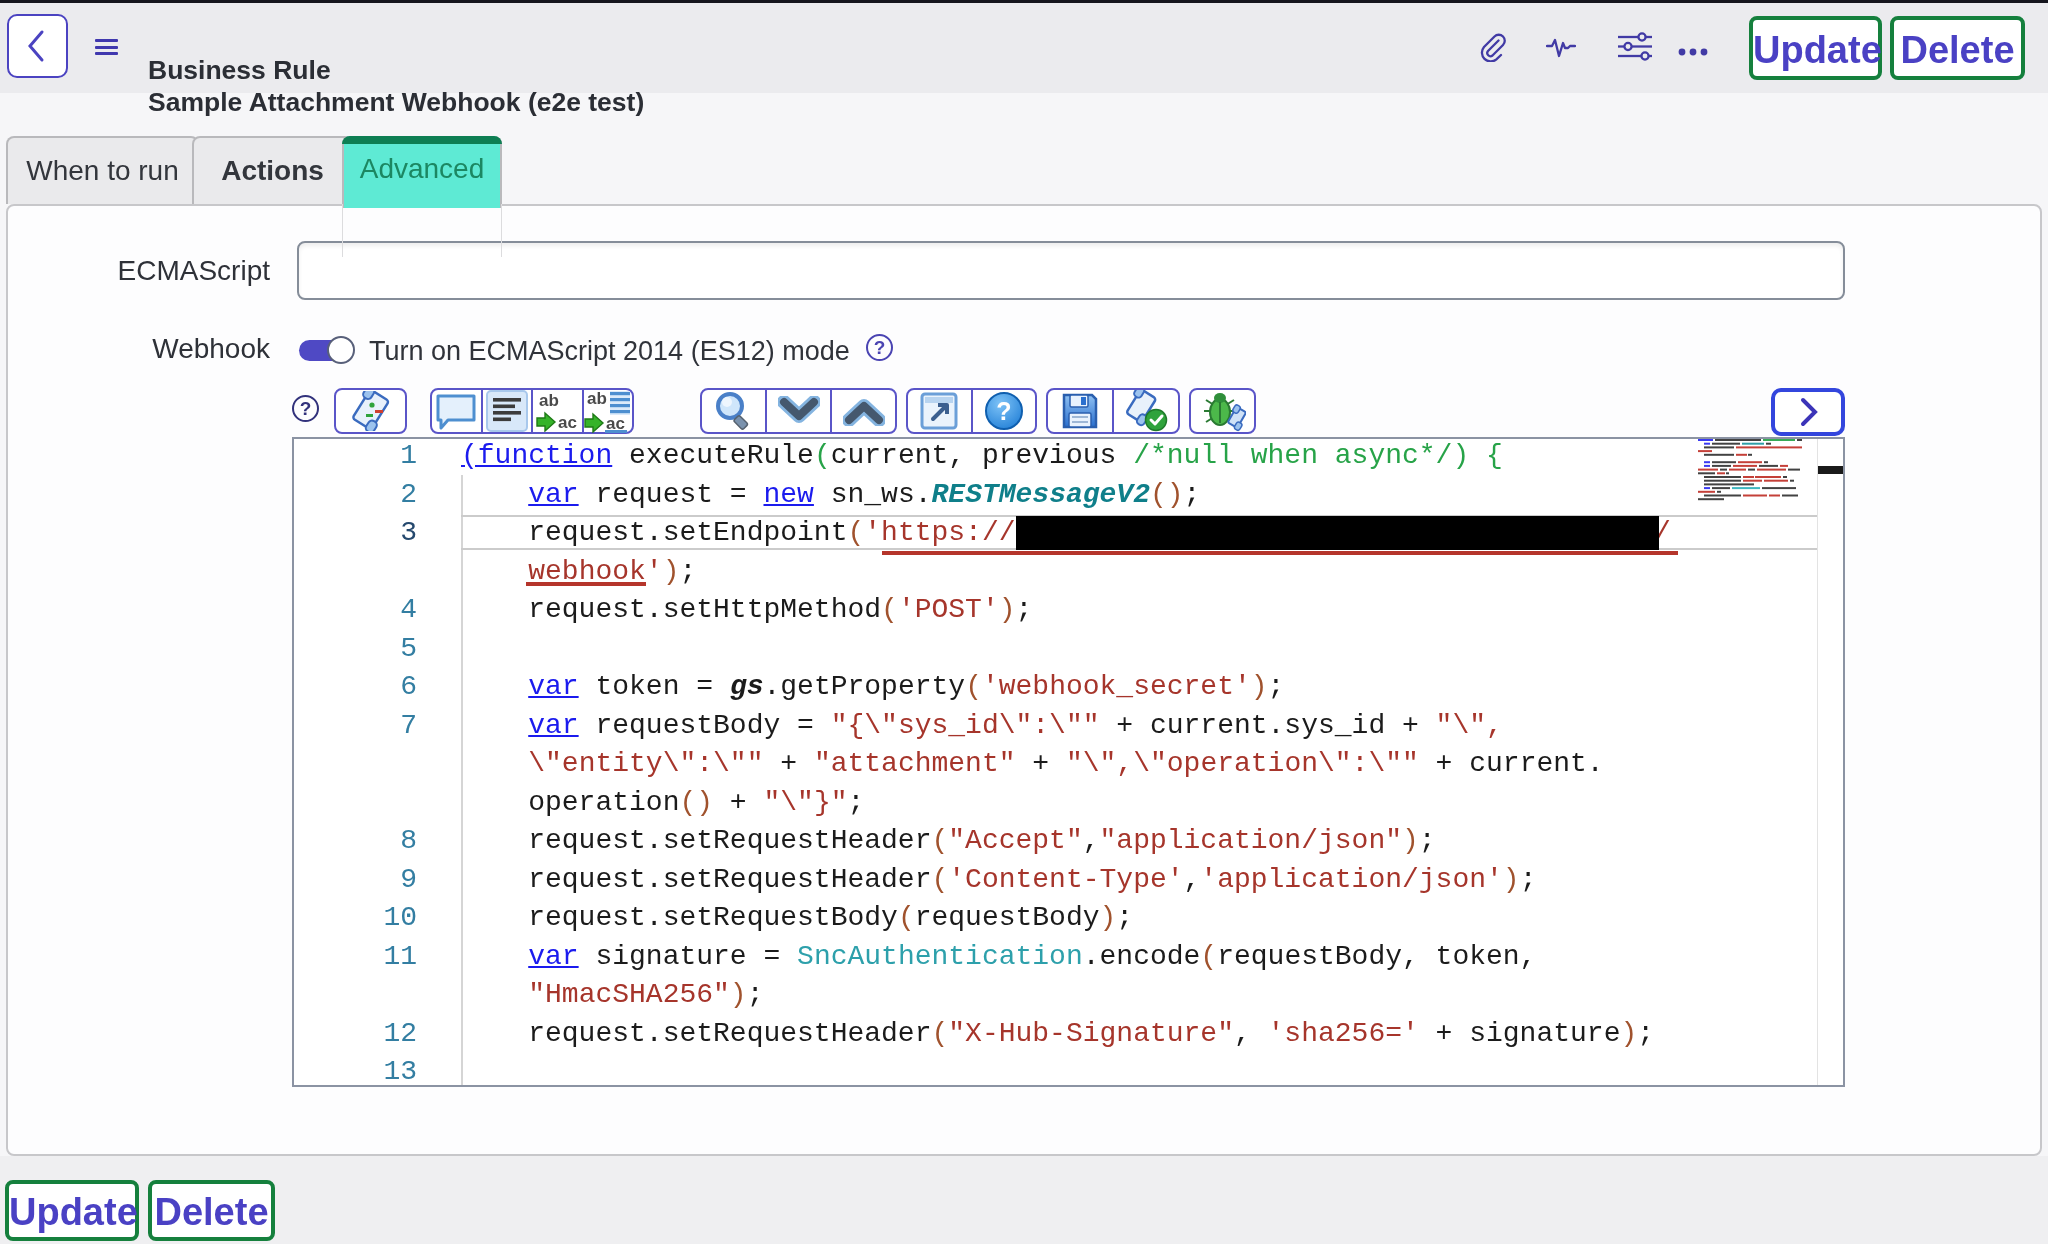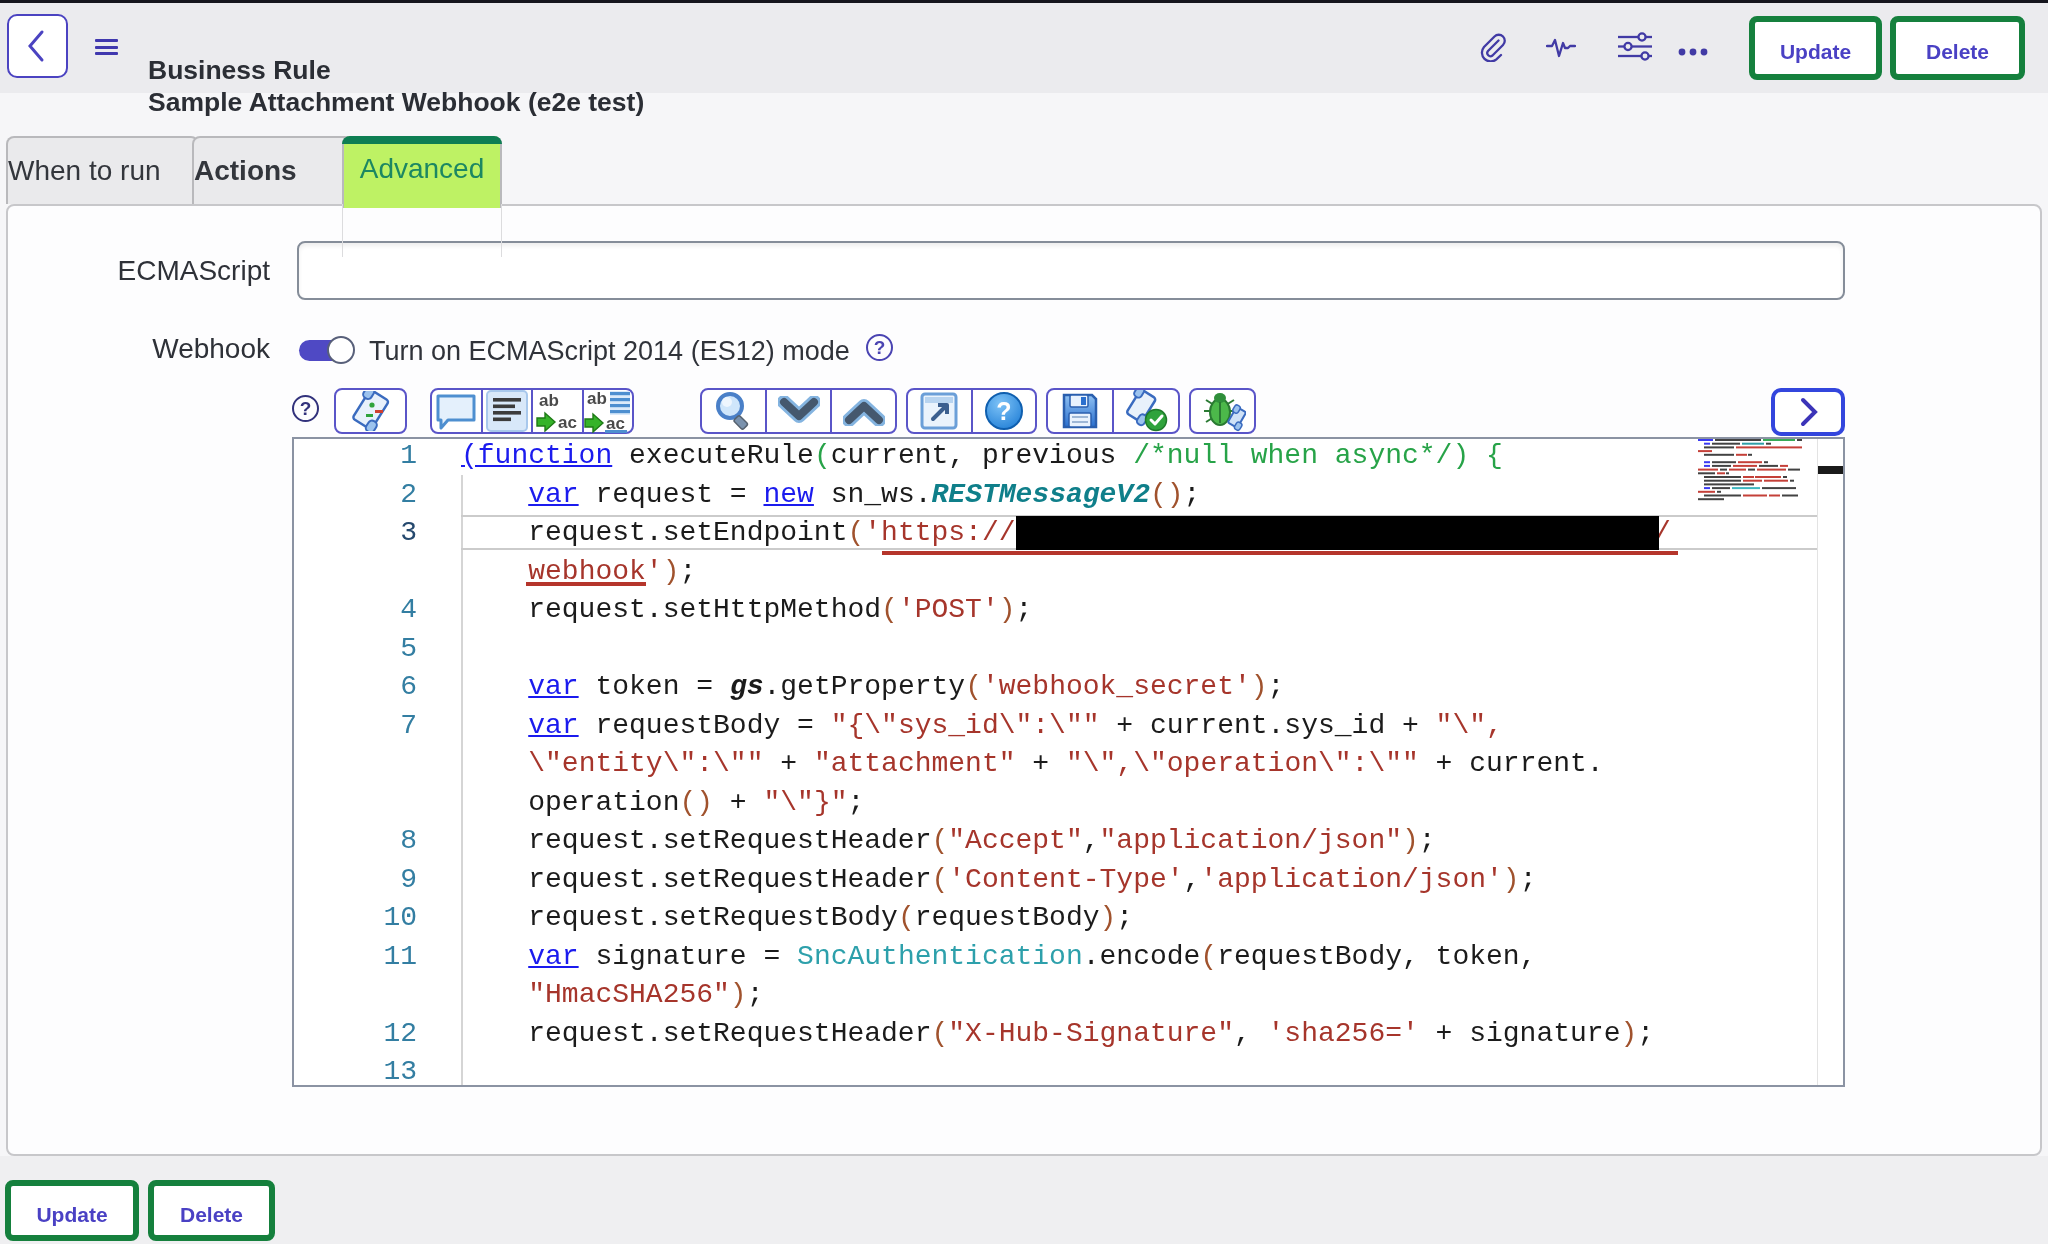--- a/index.html
+++ b/index.html
@@ -6,23 +6,23 @@
 html,body { width:2048px; height:1244px; }
 body { font-family:"Liberation Sans", sans-serif; background:#f6f6f8; position:relative; overflow:hidden; }
 .abs { position:absolute; }
 .topbar { left:0; top:0; width:2048px; height:3px; background:#15151d; }
 .header { left:0; top:3px; width:2048px; height:90px; background:#ebebee; }
 .backbtn { left:7px; top:14px; width:61px; height:64px; background:#fff; border:2px solid #4b43c1; border-radius:10px; }
 .burger { left:95px; top:39px; width:23px; height:16px; }
 .burger div { height:3px; background:#4038ae; border-radius:1px; }
 .burger div + div { margin-top:3.5px; }
 .title { left:148px; top:14px; font-size:26.5px; font-weight:bold; color:#2b2e35; line-height:32px;margin-top:40px; }
-.hbtn { top:16px; height:64px; background:#fff; border:6px solid #15803d; border-radius:8px; color:#4a41c4; font-size:21px; font-weight:bold; text-align:center; line-height:60px; }
-.tab { top:136px; height:68px; background:#eaeaec; border:2px solid #b9b9bc; border-bottom:none; border-radius:8px 8px 0 0; font-size:28px; color:#33363c; line-height:66px; }
-.tabsel { top:136px; height:72px; background:#bef264; border:2px solid #b9b9bc; border-bottom:none; border-top:none; border-radius:8px 8px 0 0; text-align:center; font-size:28px; color:#1c8762; line-height:66px; z-index:5; }
+.hbtn { top:16px; height:64px; background:#fff; border:4px solid #15803d; border-radius:8px; color:#4a41c4; font-size:38px; font-weight:bold; text-align:center; line-height:60px; }
+.tab { top:136px; height:68px; background:#eaeaec; border:2px solid #b9b9bc; border-bottom:none; border-radius:8px 8px 0 0; text-align:center; font-size:28px; color:#33363c; line-height:66px; }
+.tabsel { top:136px; height:72px; background:#5eead4; border:2px solid #b9b9bc; border-bottom:none; border-top:none; border-radius:8px 8px 0 0; text-align:center; font-size:28px; color:#1c8762; line-height:66px; z-index:5; }
 .tabseltop { position:absolute; left:-2px; top:0; right:-2px; height:8px; background:#0e7e53; border-radius:8px 8px 0 0; }
 .panel { left:6px; top:204px; width:2036px; height:952px; background:#fdfdfe; border:2px solid #c7c7ca; border-radius:8px; }
 .label { font-size:28px; color:#2e3138; text-align:right; }
 .cinput { left:297px; top:241px; width:1548px; height:59px; background:#fff; border:2px solid #858d99; border-radius:8px; box-shadow: inset 0 3px 4px rgba(0,0,0,0.07); }
 .toggletrack { left:299px; top:340px; width:50px; height:21px; border-radius:11px; background:#4f49c4; }
 .toggleknob { left:327px; top:336px; width:28px; height:28px; border-radius:50%; background:#fff; border:2px solid #58607a; }
 .togglelabel { left:369px; top:336px; font-size:27px; color:#30333a; }
 .helpc { width:27px; height:27px; border-radius:50%; border:2.5px solid #4a44b2; color:#4a44b2; text-align:center; font-size:19px; font-weight:bold; line-height:23px; }
 .tbtn { top:388px; height:46px; background:#fff; border:2px solid #5a55c8; border-radius:8px; display:flex; }
 .tbtn .cell { flex:1; display:flex; align-items:center; justify-content:center; }

